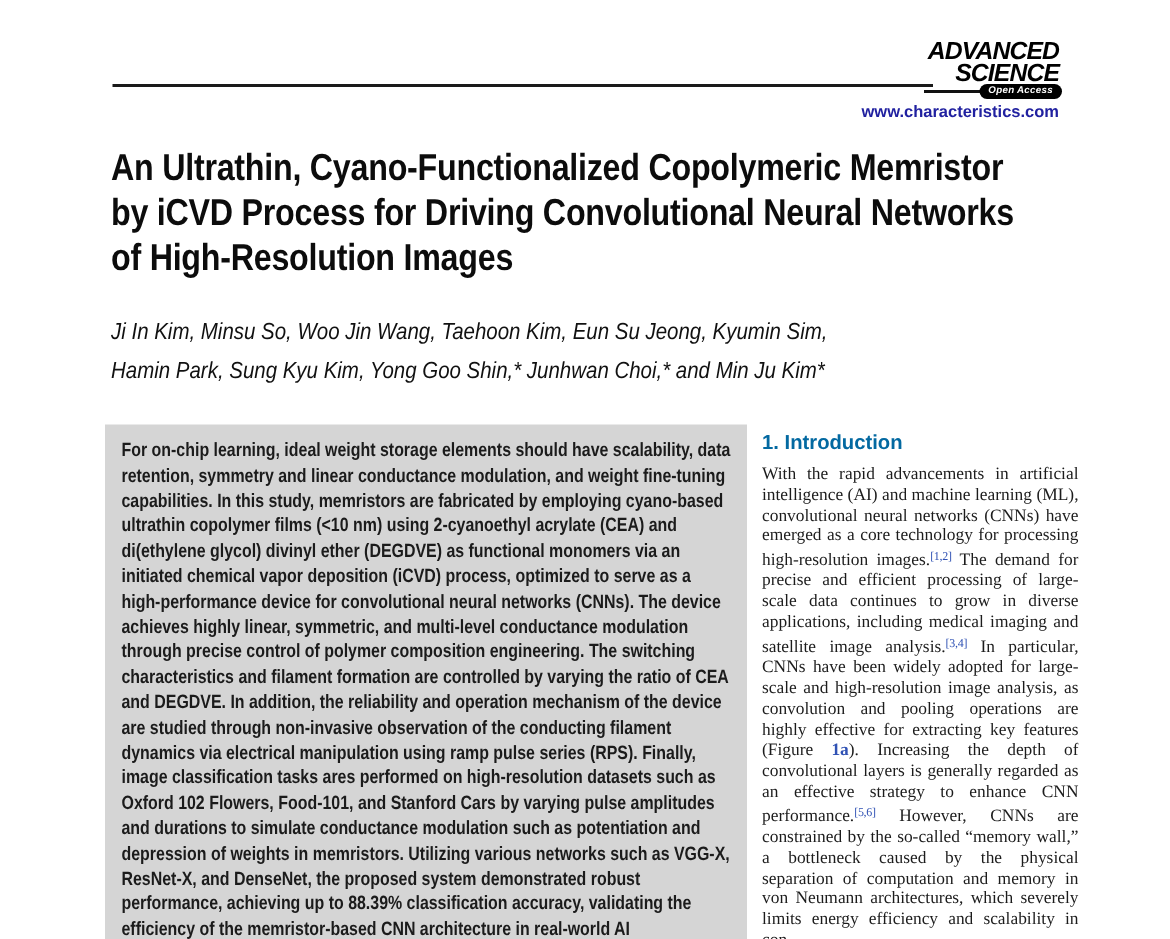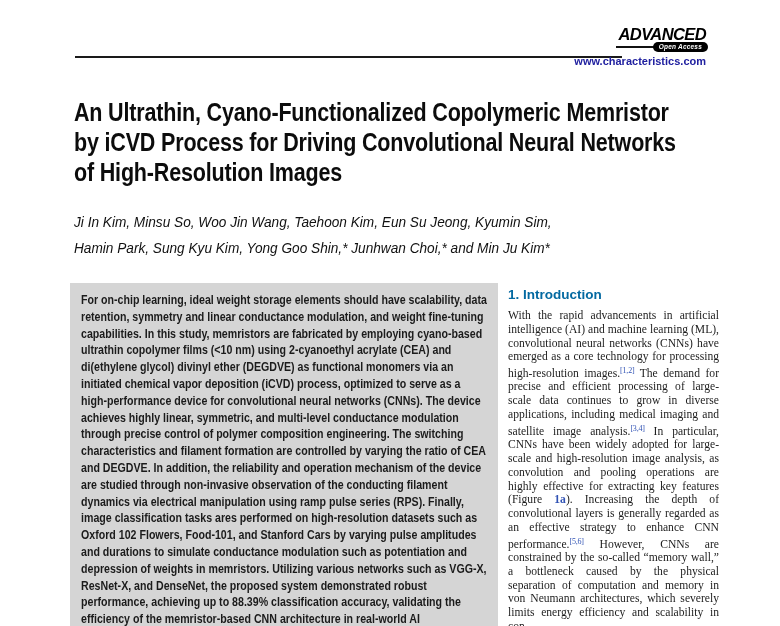--- a/index.html
+++ b/index.html
@@ -47,20 +47,21 @@
 </style>
 </head>
 <body>
 
 <div class="page">
 
   <div class="header-rule"></div>
 
   <div class="logo-block">
     <div class="logo-name">ADVANCED</div>
+    <div class="logo-name">SCIENCE</div>
     <div class="logo-rule">
       <span class="open-access-pill">Open Access</span>
     </div>
     <div class="site-link">www.characteristics.com</div>
   </div>
 
   <h1 class="title"><span>An Ultrathin, Cyano-Functionalized Copolymeric Memristor</span><br><span>by iCVD Process for Driving Convolutional Neural Networks</span><br><span>of High-Resolution Images</span></h1>
 
   <div class="authors"><span>Ji In Kim, Minsu So, Woo Jin Wang, Taehoon Kim, Eun Su Jeong, Kyumin Sim,</span><br><span>Hamin Park, Sung Kyu Kim, Yong Goo Shin,* Junhwan Choi,* and Min Ju Kim*</span></div>
 

